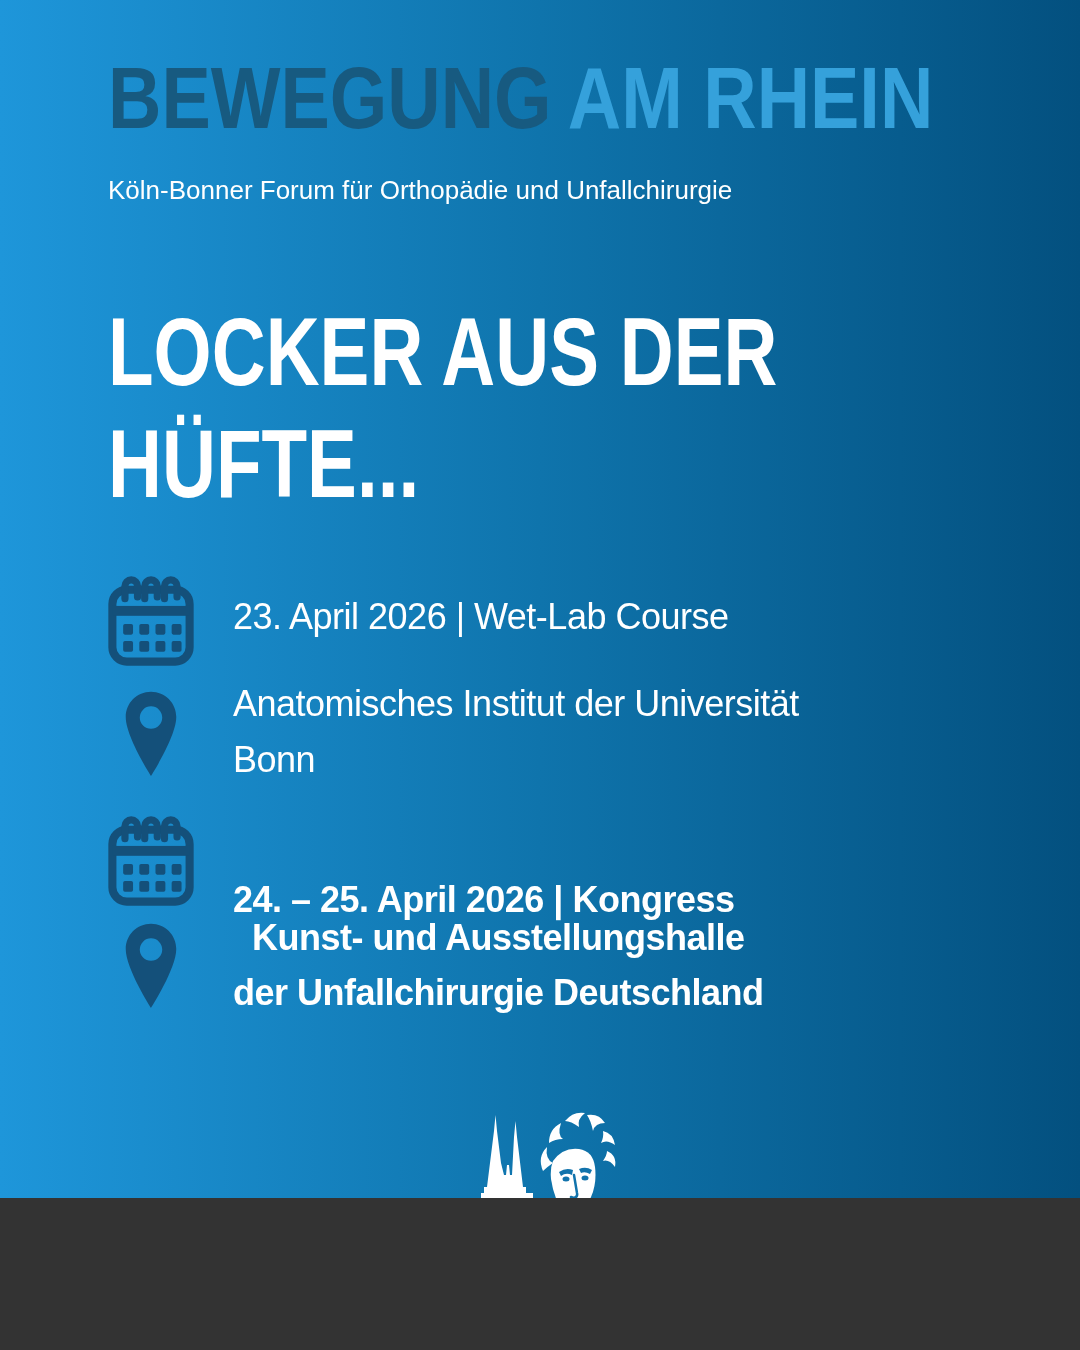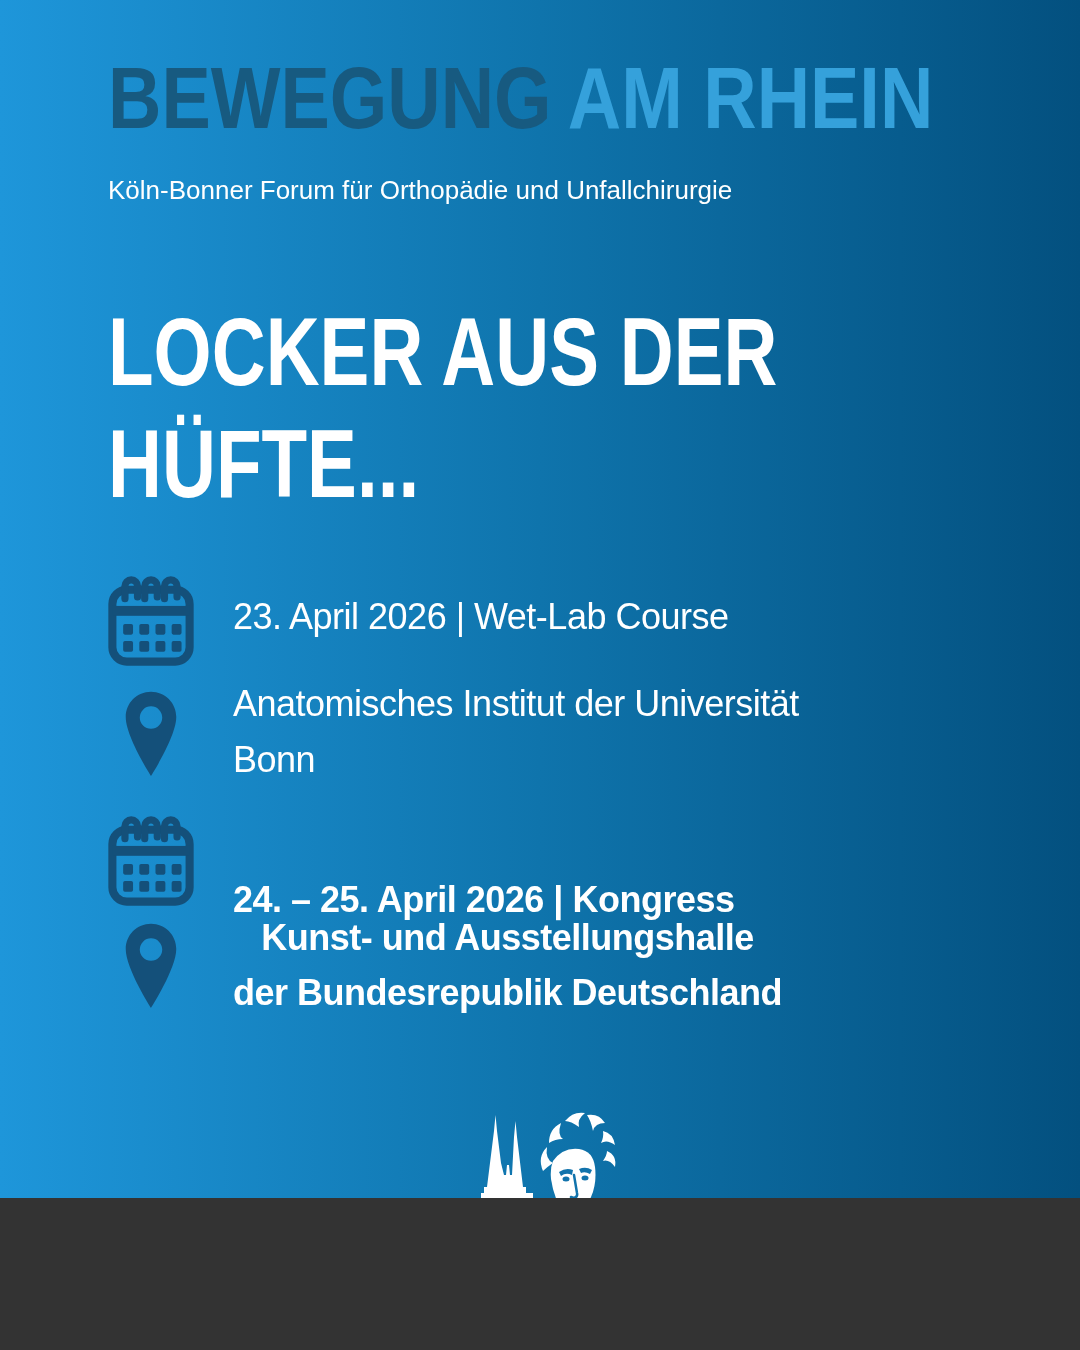--- a/index.html
+++ b/index.html
@@ -113,21 +113,21 @@
   <div class="abs sched-text single bold" style="left:233px;top:876px;">24. – 25. April 2026 | Kongress</div>
 
   <span class="abs icon-slot" style="left:122px;top:918px;">
     <svg width="58" height="94" viewBox="0 0 62 96">
       <path fill-rule="evenodd" fill="#14507A" d="M31,94 C31,94 4,52 4,31 C4,16 16,4 31,4 C46,4 58,16 58,31 C58,52 31,94 31,94 Z
            M31,19.5 A12,12 0 1 0 31,43.5 A12,12 0 1 0 31,19.5 Z"></path>
     </svg>
   </span>
   <div class="abs sched-text bold" style="left:233px;top:910px;line-height:55px;text-align:center;">
     <div>Kunst- und Ausstellungshalle</div>
-    <div>der Bundesrepublik Deutschland</div>
+    <div>der Unfallchirurgie Deutschland</div>
   </div>
 
   <span class="abs icon-slot" style="left:427px;top:1075px;">
     <svg width="240" height="225" viewBox="0 0 240 225">
 
       <path d="M74.9,187.8 A96,96 0 1 0 165.1,187.8" fill="none" stroke="#FFFFFF" stroke-width="9" stroke-linecap="round"></path>
 
       <path fill="#FFFFFF" d="M54,158 L54,118 L57,118 L57,112 L60,112 L67,56 L68.5,40 L70,56 L74,88 L77,100 L79,100
            L80,90 L82,90 L83,100 L85,100 L87,62 L88.5,46 L90,62 L96,112 L99,112 L99,118 L106,118 L106,158 Z"></path>
 

